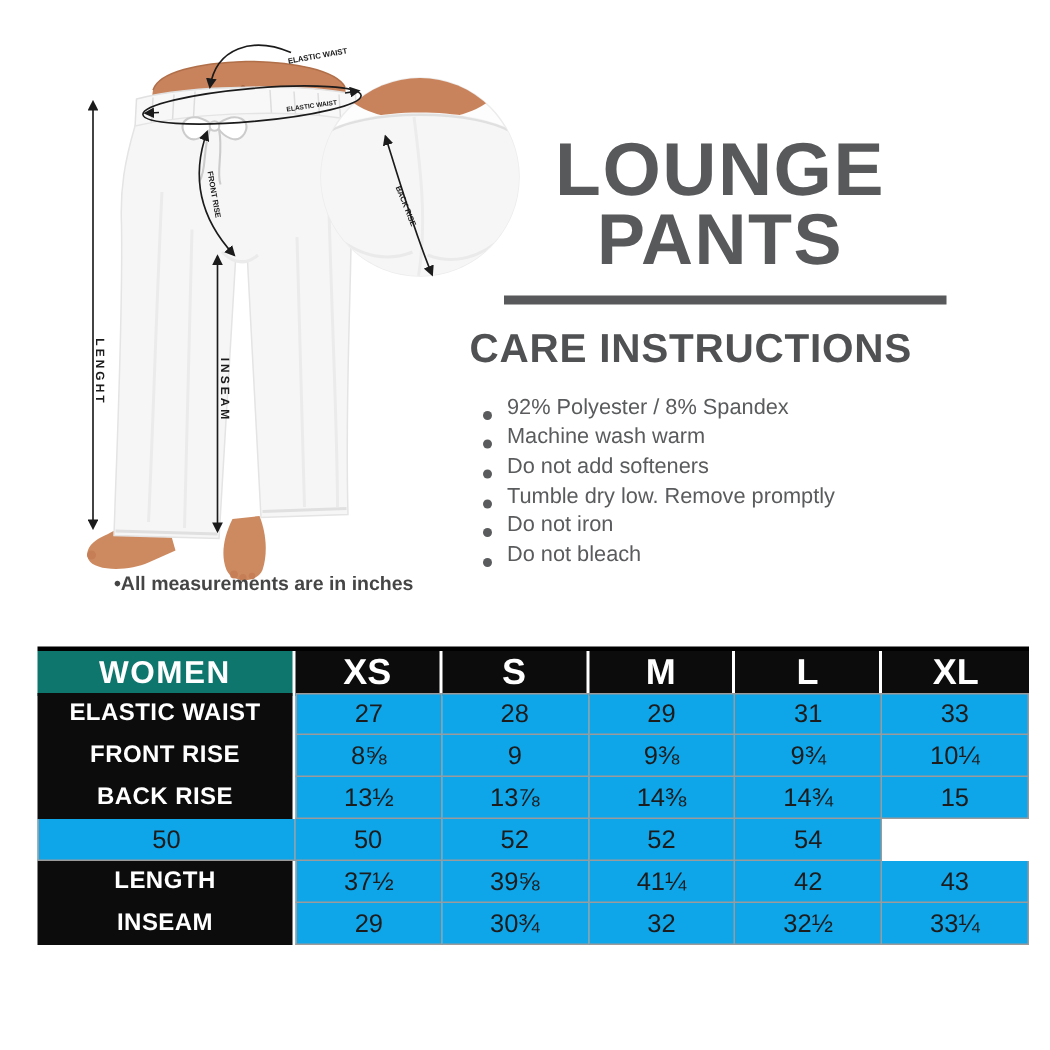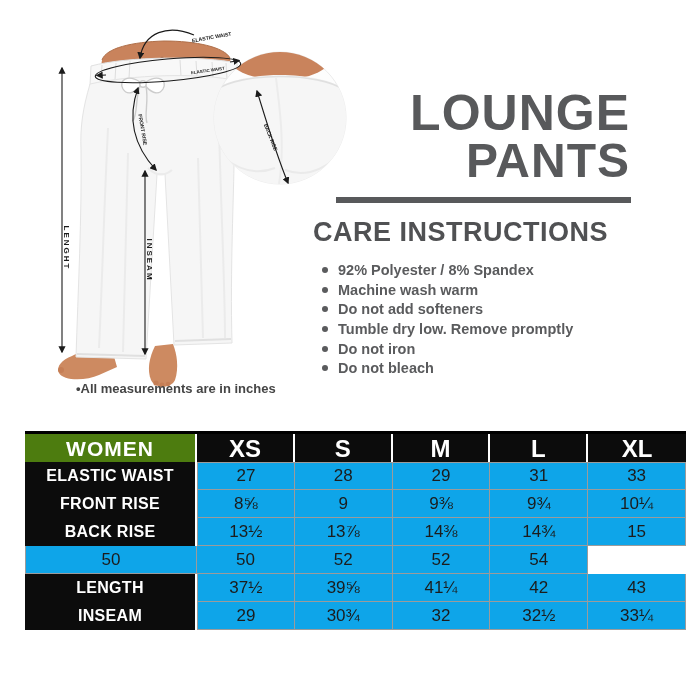--- a/index.html
+++ b/index.html
@@ -1,39 +1,39 @@
 <!DOCTYPE html>
 <html><head>
 <meta charset="utf-8">
 <style>
   html,body{margin:0;padding:0;background:#fff;}
   .canvas{position:relative;width:700px;height:700px;background:#ffffff;overflow:hidden;
           font-family:"Liberation Sans", sans-serif;}
 
   
-  .title-block{position:absolute;left:330px;top:90px;width:300px;text-align:right;
+  .title-block{position:absolute;left:330px;top:90px;width:300px;text-align:center;
                color:#58595b;font-weight:bold;line-height:47px;}
   .title-line1{font-size:50px;letter-spacing:1px;}
   .title-line2{font-size:48px;letter-spacing:1px;}
   .title-rule{position:absolute;left:336px;top:197px;width:295px;height:6px;background:#58595b;}
   .care-heading{position:absolute;left:313px;top:217px;font-size:27px;font-weight:bold;
                 letter-spacing:.5px;color:#505153;}
   .care-list{position:absolute;left:322px;top:260px;margin:0;padding:0;list-style:none;}
-  .care-list li{display:flex;align-items:center;height:19.7px;font-size:14.5px;color:#5a5b5d;font-weight:bold;}
+  .care-list li{display:flex;align-items:flex-end;height:19.7px;font-size:14.5px;color:#5a5b5d;}
   .care-list li .dot{width:6px;height:6px;border-radius:50%;background:#5a5b5d;margin-right:10px;flex:0 0 auto;}
 
   
   .illo{position:absolute;left:28px;top:8px;}
   .note{position:absolute;left:76px;top:381px;font-size:13px;font-weight:bold;color:#454545;}
 
   
   .size-table{position:absolute;left:25px;top:431px;width:661px;border-top:3px solid #000;}
   .t-row{display:grid;grid-template-columns:172px repeat(5,1fr);height:28px;}
   .cell{display:flex;align-items:center;justify-content:center;box-sizing:border-box;height:100%;}
-  .c-women{background:#4d7c0f;color:#fff;font-weight:bold;font-size:21px;letter-spacing:1px;
+  .c-women{background:#0f766e;color:#fff;font-weight:bold;font-size:21px;letter-spacing:1px;
            margin:0 2px 2px 0;}
   .c-size{background:#0c0c0c;color:#fff;font-weight:bold;font-size:24px;margin:0 2px 2px 0;}
   .c-size.last{margin-right:0;}
   .c-label{background:#0c0c0c;color:#fff;font-weight:bold;font-size:16px;letter-spacing:.3px;
            margin:0 2px 2px 0;}
   .c-data{background:#0ea5e9;color:#1c1c1c;font-size:17px;
           border-right:1px solid #9b9b9b;border-bottom:1px solid #9b9b9b;}
   .c-data.first{border-left:1px solid #9b9b9b;}
   .r-firstdata .c-data{border-top:1px solid #9b9b9b;}
 </style>

